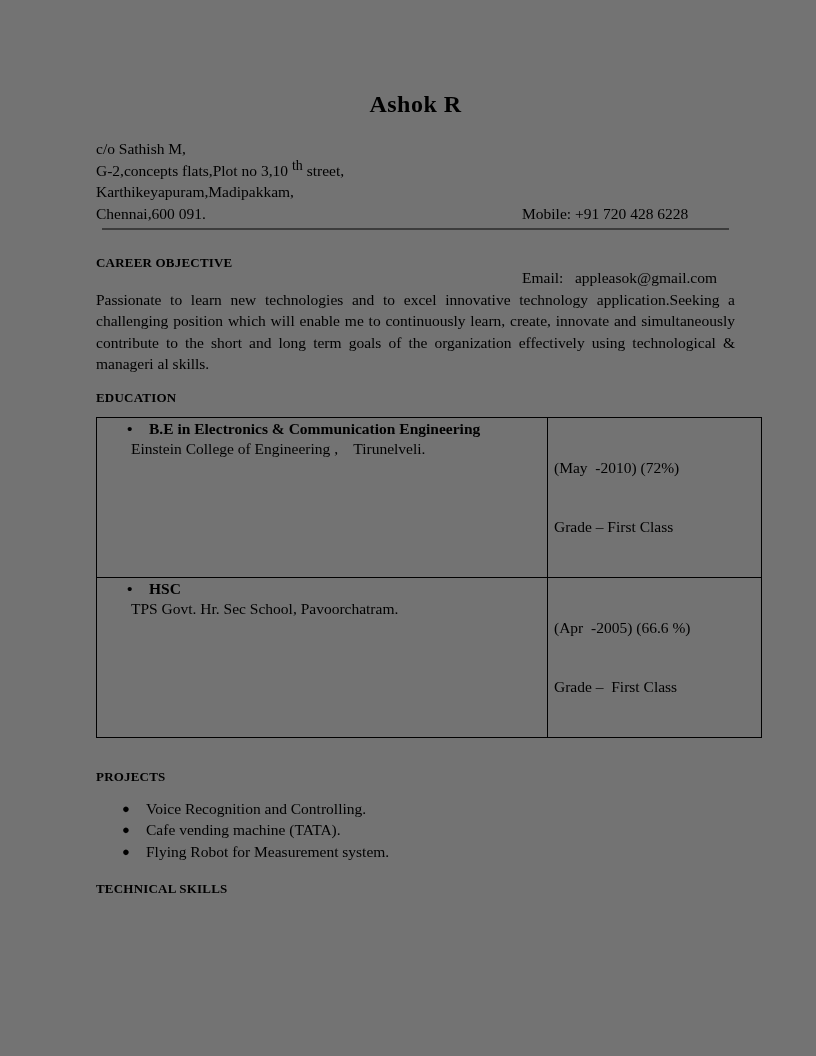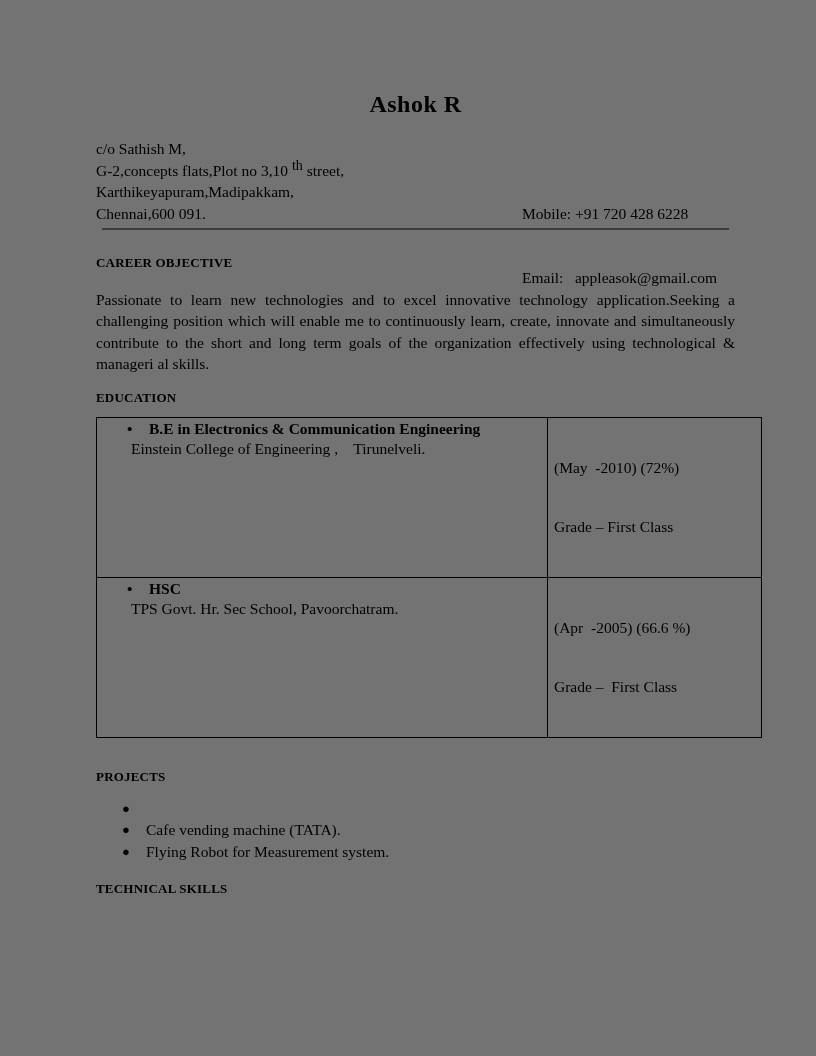--- a/index.html
+++ b/index.html
@@ -135,20 +135,21 @@
           <div>Grade –  First Class</div>
         </td>
       </tr>
     </tbody>
   </table>
 
   <div class="section-heading h-projects">PROJECTS</div>
   <div class="bullet-list">
     <div class="bullet-item">
         <span class="bullet">●</span>
+        <span class="item-text">Voice Recognition and Controlling.</span>
       </div>
     <div class="bullet-item">
         <span class="bullet">●</span>
         <span class="item-text">Cafe vending machine (TATA).</span>
       </div>
     <div class="bullet-item">
         <span class="bullet">●</span>
         <span class="item-text">Flying Robot for Measurement system.</span>
       </div>
   </div>

